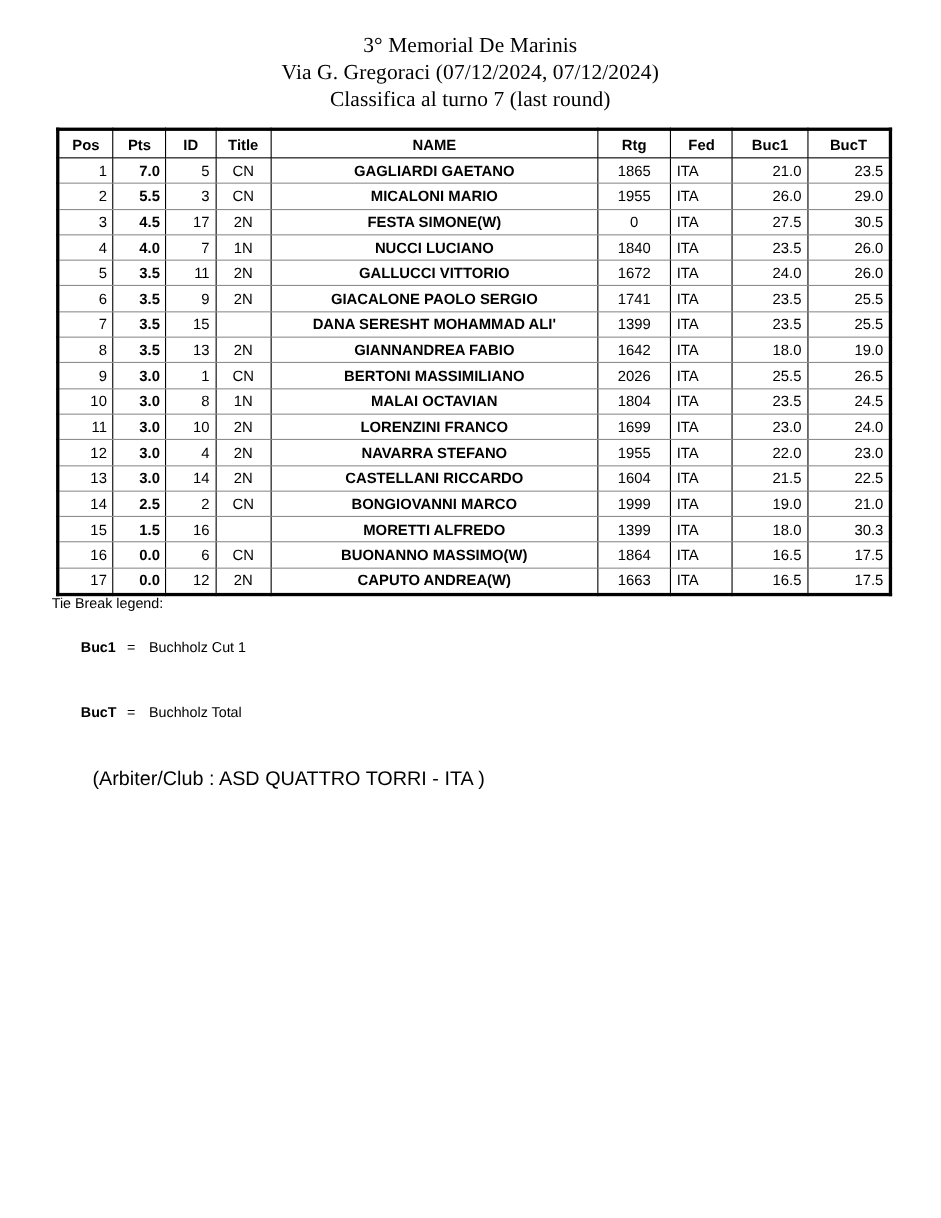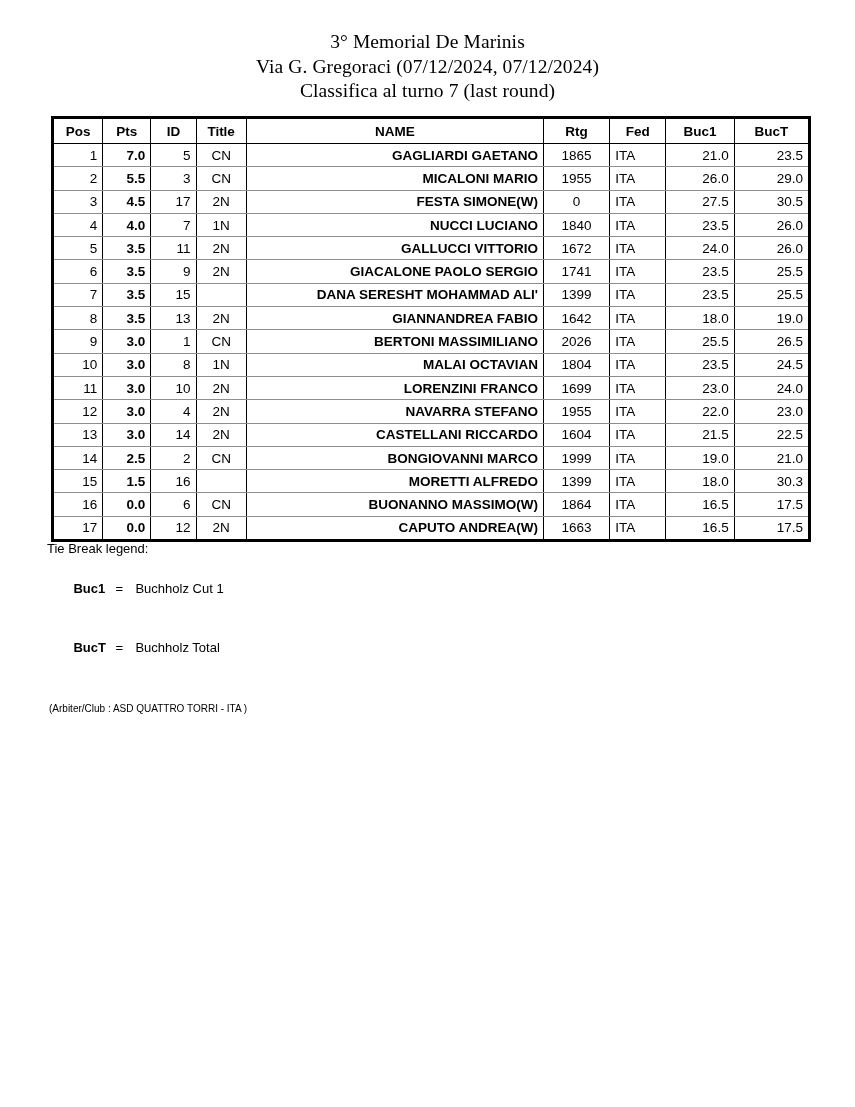--- a/index.html
+++ b/index.html
@@ -73,21 +73,21 @@
   .col-rtg   { width: 66px;  }
   .col-fed   { width: 56px;  }
   .col-buc1  { width: 68px;  }
   .col-bucT  { width: 75px;  }
 
   
   td.pos   { text-align: right;  padding-right: 8px; }
   td.pts   { text-align: right;  padding-right: 8px; font-weight: bold; }
   td.id    { text-align: right;  padding-right: 8px; }
   td.title { text-align: center; }
-  td.name  { text-align: right;   font-weight: bold; padding-left: 7px; }
+  td.name  { text-align: center;   font-weight: bold; padding-left: 7px; }
   td.rtg   { text-align: center; }
   td.fed   { text-align: left; }
   td.buc1  { text-align: right;  padding-right: 9px; }
   td.bucT  { text-align: right;  padding-right: 9px; }
 
   th.name-head { text-align: left; padding-left: 7px; }
 
   
   .footer {
     position: absolute;
@@ -96,21 +96,21 @@
     font-size: 13px;
     line-height: 19.5px;
   }
   .legend-title { margin-bottom: 1px; }
   .legend-row { padding-left: 12px; white-space: pre; }
   .legend-key { font-weight: bold; display: inline-block; width: 42px; }
   .legend-eq  { display: inline-block; width: 20px; }
 
   .gen-block { margin-top: 22px; }
   .gen-line { font-weight: bold; font-size: 13px; }
-  .arb-line { font-size: 10px; padding-left: 2px; }
+  .arb-line { font-size: 18px; padding-left: 2px; margin-left: 35px; }
 </style>
 </head>
 <body>
 
 <div class="title-block">
   <div class="title-line">3° Memorial De Marinis</div>
   <div class="title-line">Via G. Gregoraci (07/12/2024, 07/12/2024)</div>
   <div class="title-line">Classifica al turno 7 (last round)</div>
 </div>
 

